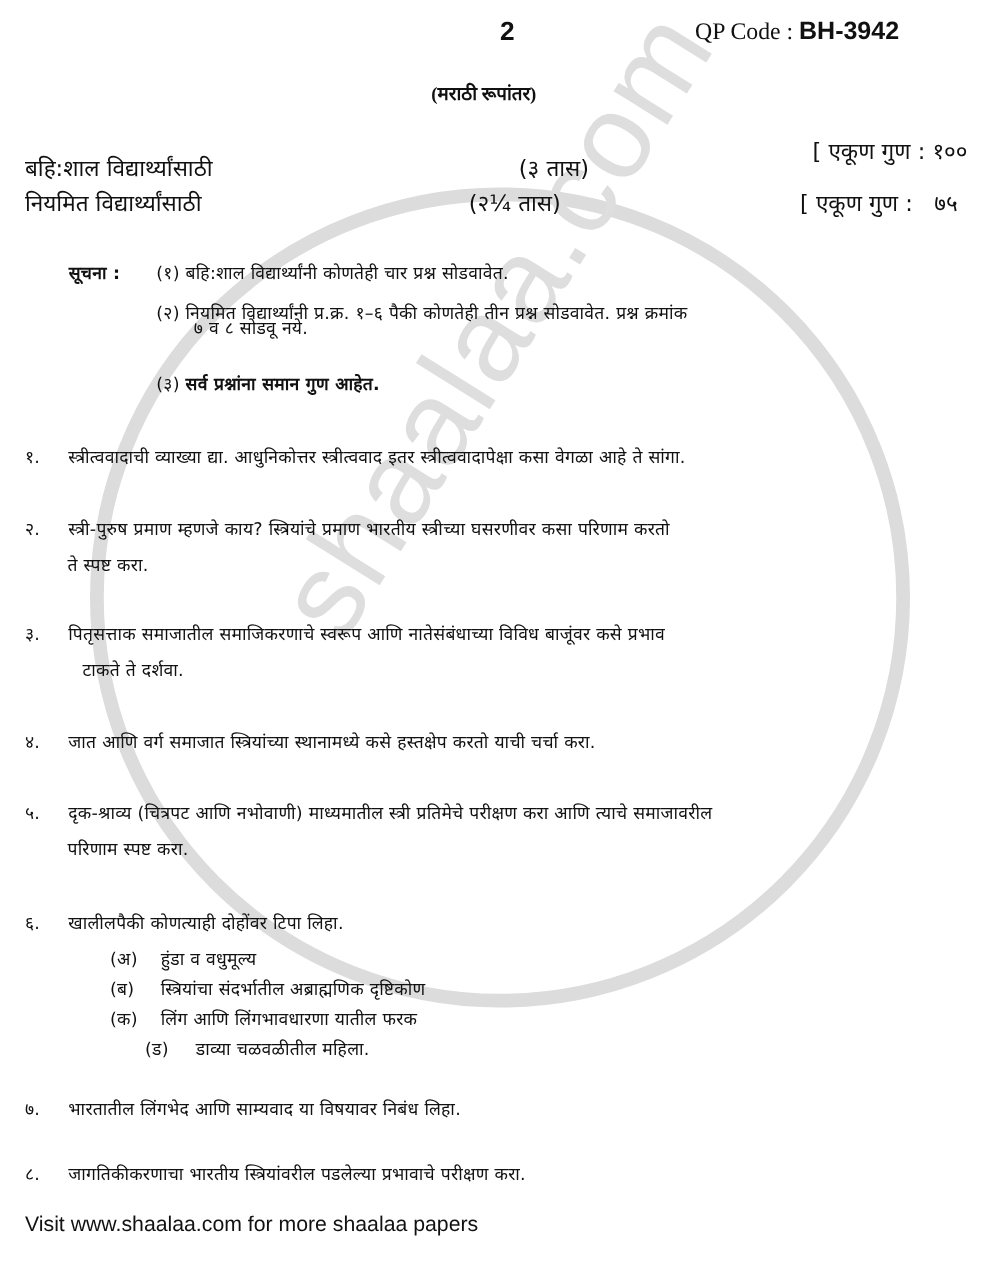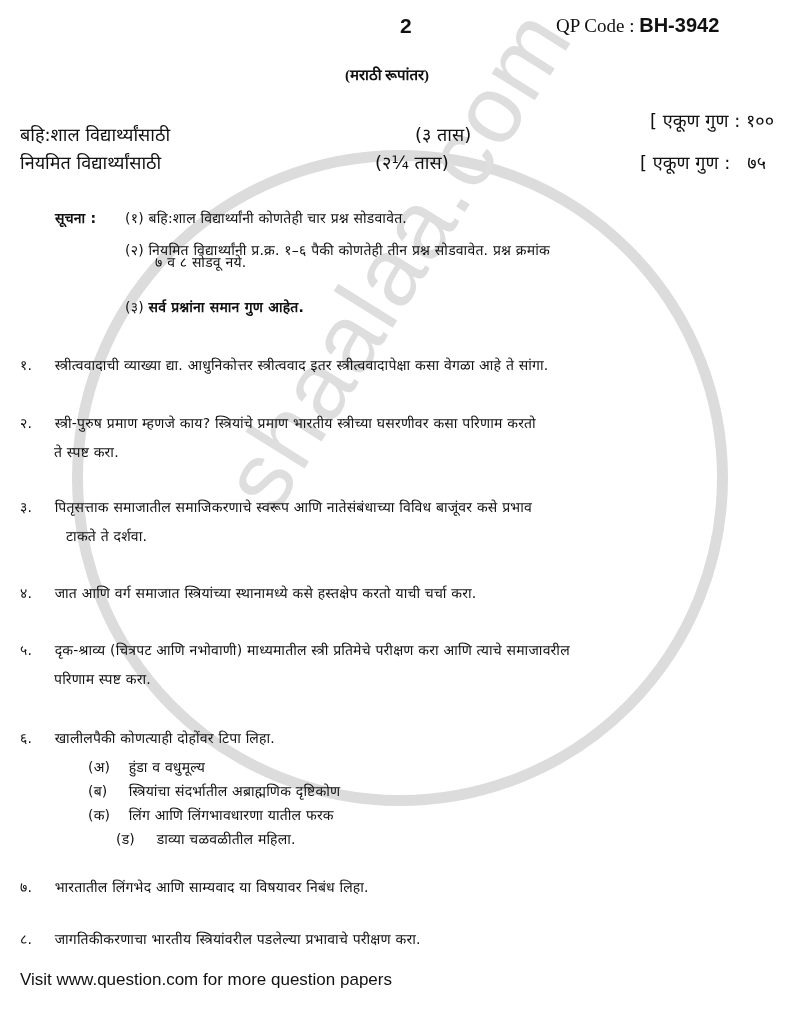--- a/index.html
+++ b/index.html
@@ -115,13 +115,13 @@
 <div class="abs deva content" style="left:20px; top:877px;">
   <span class="qnum">७.</span>
   <span>भारतातील लिंगभेद आणि साम्यवाद या विषयावर निबंध लिहा.</span>
 </div>
 
 <div class="abs deva content" style="left:20px; top:929px;">
   <span class="qnum">८.</span>
   <span>जागतिकीकरणाचा भारतीय स्त्रियांवरील पडलेल्या प्रभावाचे परीक्षण करा.</span>
 </div>
 
-<div class="abs footer content">Visit www.question.com for more question papers</div>
+<div class="abs footer content">Visit www.shaalaa.com for more shaalaa papers</div>
 
 </body></html>

